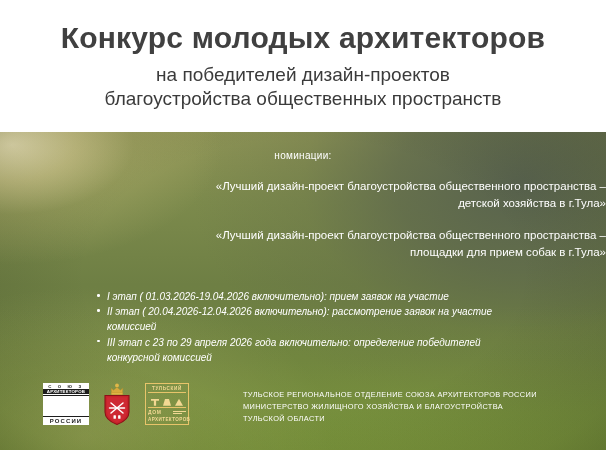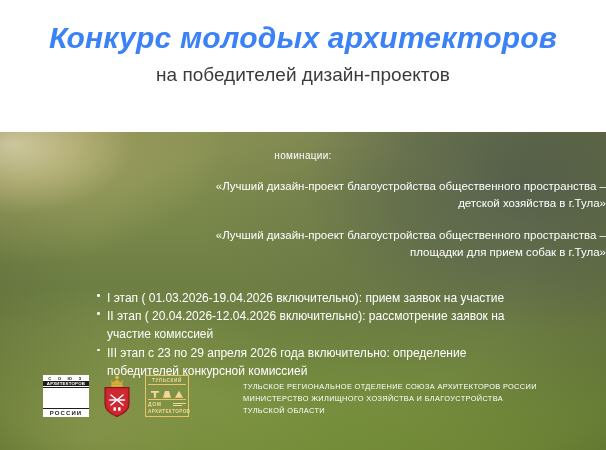--- a/index.html
+++ b/index.html
@@ -29,23 +29,22 @@
     text-align: center;
     box-sizing: border-box;
   }
   .header-title {
     margin: 0;
     padding-top: 22px;
     font-size: 30px;
     font-weight: bold;
     line-height: 1.08;
     letter-spacing: 0.2px;
-    color: #3b82f6;
+    color: #404040;
     white-space: nowrap;
-    font-style: italic;
   }
   .header-sub {
     margin: 0;
     padding-top: 9px;
     font-size: 19px;
     font-weight: normal;
     line-height: 1.22;
     color: #3b3b3b;
   }
   .header-sub .line {
@@ -150,39 +149,40 @@
   
   .stages {
     position: absolute;
     left: 96px;
     top: 157px;
     width: 420px;
   }
   .stage-row {
     position: relative;
     padding-left: 11px;
-    font-size: 12px;
+    font-size: 10px;
     line-height: 1.52;
     color: #ffffff;
+    font-style: italic;
   }
   .stage-bullet {
     position: absolute;
     left: 1px;
     top: 5px;
     width: 2.6px;
     height: 2.6px;
     border-radius: 50%;
     background: #ffffff;
   }
 
   
   .footer {
     position: absolute;
     left: 0;
-    bottom: 12px;
+    bottom: 4px;
     width: 606px;
     height: 68px;
   }
   .logos {
     position: absolute;
     left: 43px;
     top: 4px;
     display: flex;
     align-items: center;
     gap: 11px;
@@ -298,20 +298,21 @@
 </style>
 </head>
 <body>
 
 <div id="poster">
 
   <div class="header">
     <div class="header-title">Конкурс молодых архитекторов</div>
     <div class="header-sub">
       <span class="line">на победителей дизайн-проектов</span>
+      <span class="line">благоустройства общественных пространств</span>
     </div>
   </div>
 
   <div class="photo">
     <div class="photo-layer bg-base"></div>
     <div class="photo-layer bg-right"></div>
     <div class="photo-layer bg-glow"></div>
     <div class="photo-layer bg-glow2"></div>
     <div class="photo-layer bg-bottom"></div>
     <div class="photo-layer bg-vignette"></div>

